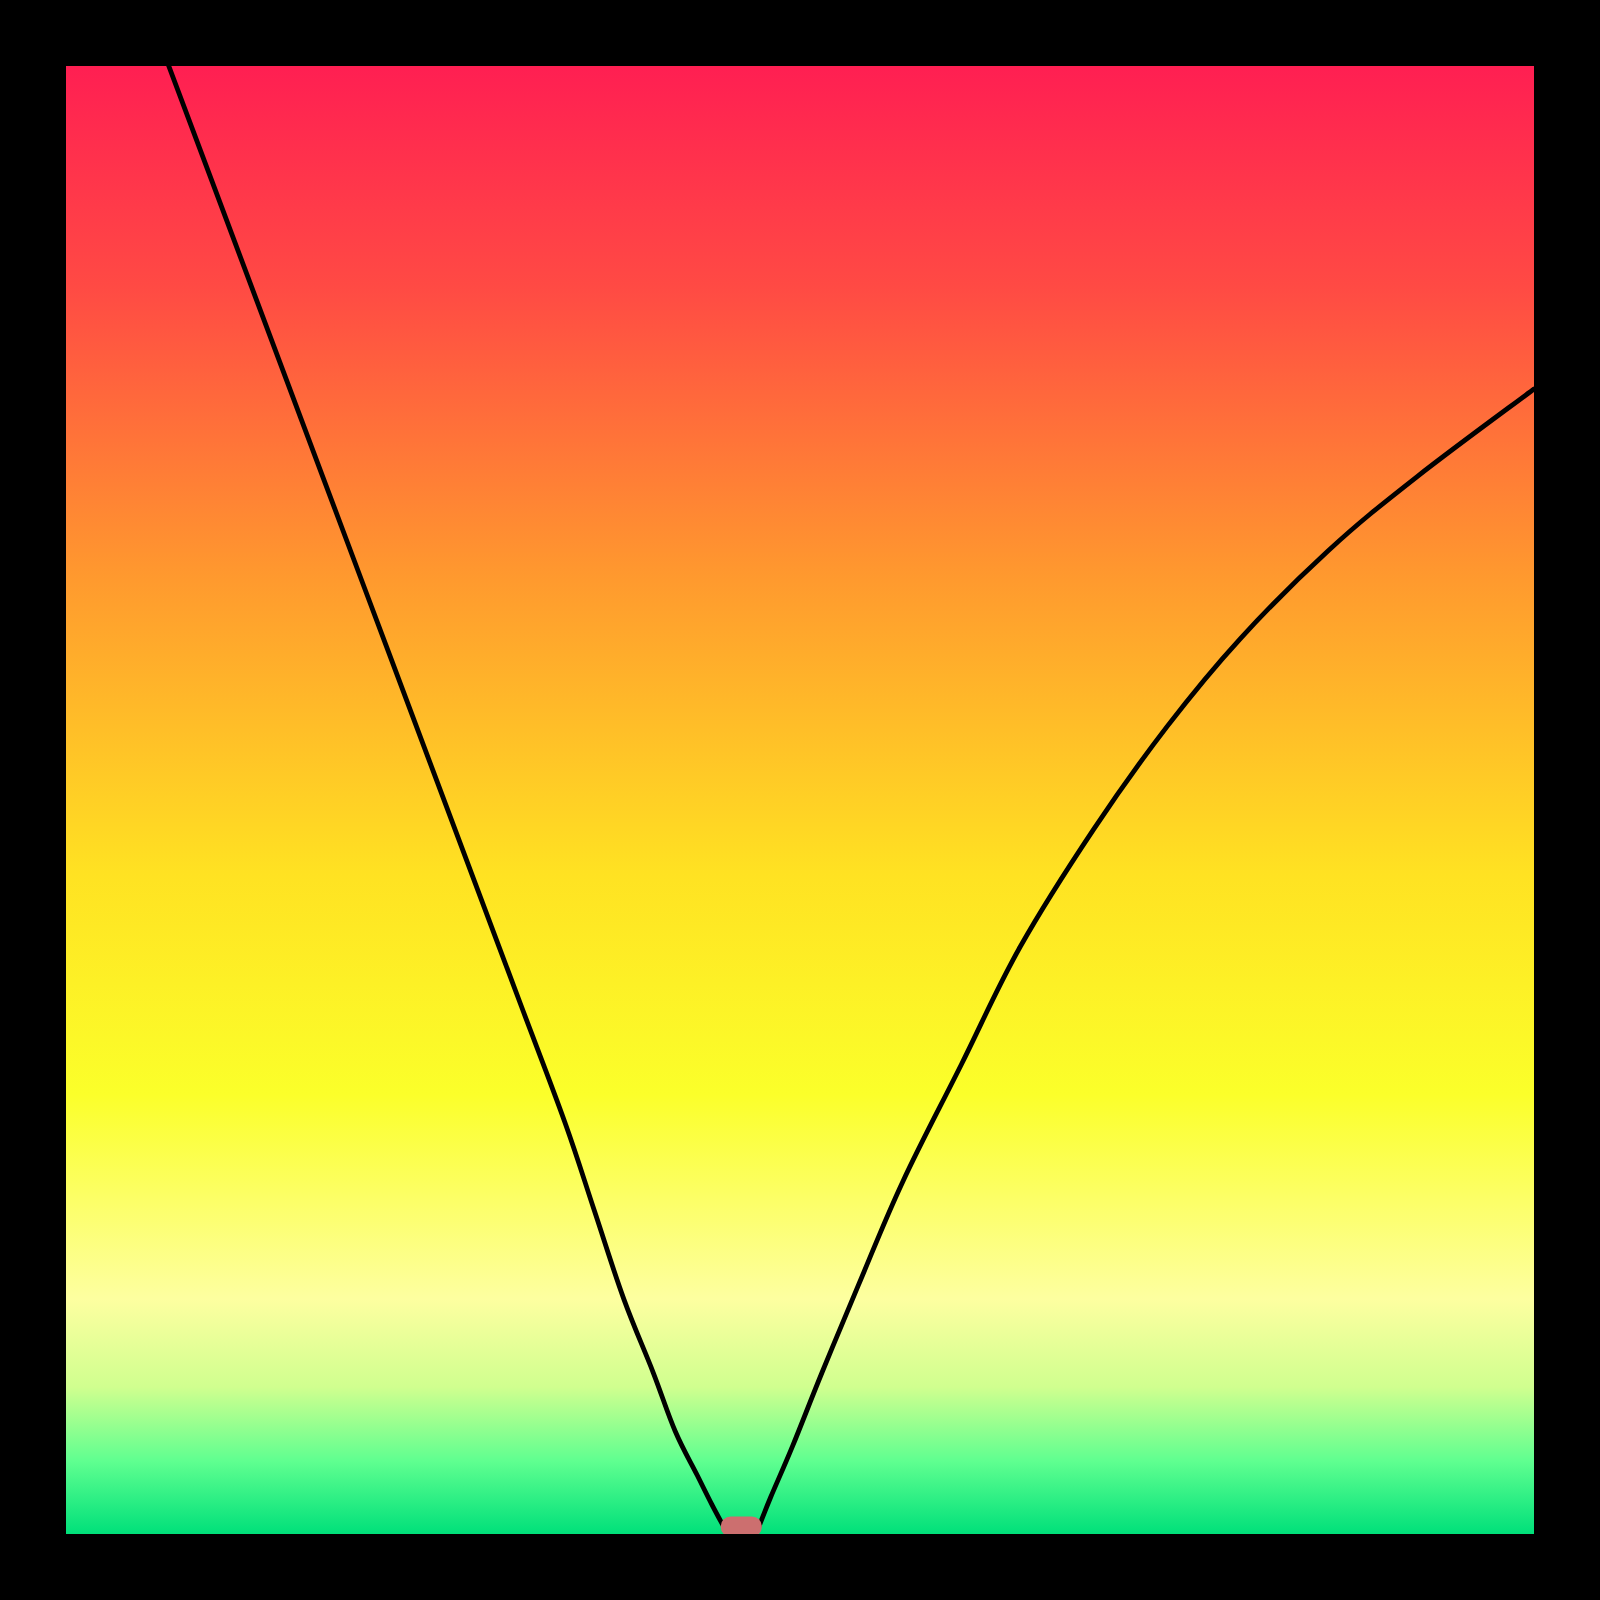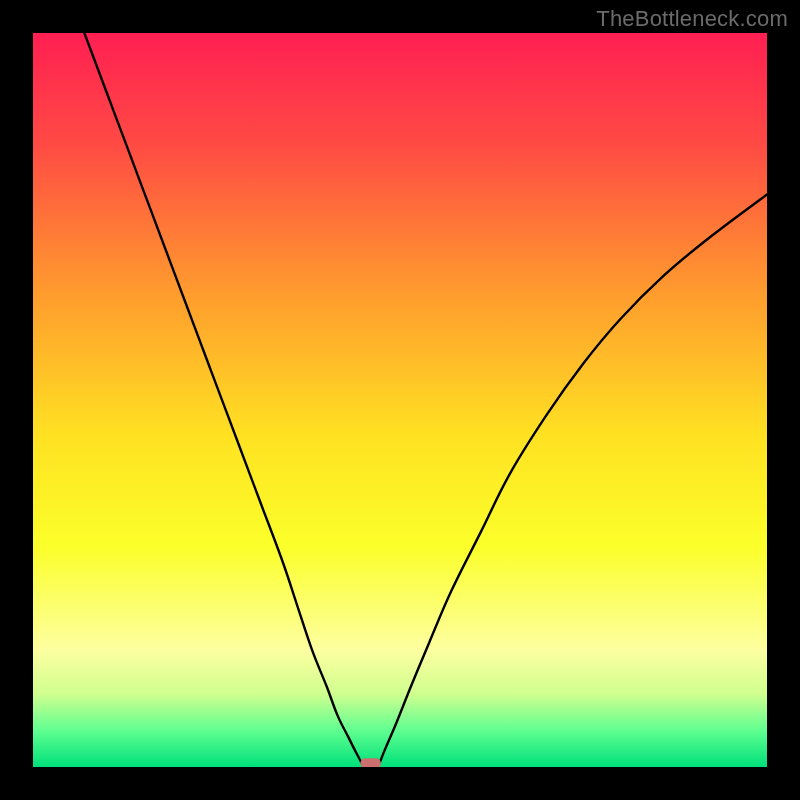--- a/index.html
+++ b/index.html
@@ -33,21 +33,20 @@
     font-size: 22px;
     font-weight: 500;
     letter-spacing: 0.2px;
   }
   svg { display: block; }
 </style>
 </head>
 <body>
 
 <div class="frame">
-  <div class="watermark">TheBottleneck.com</div>
   <div class="plot">
     <svg id="chart-svg" width="734" height="734" viewBox="0 0 734 734" preserveAspectRatio="none">
       <defs>
         <linearGradient id="bg-grad" x1="0" y1="0" x2="0" y2="1">
             <stop offset="0%" stop-color="#ff1f52"></stop>
             <stop offset="15%" stop-color="#ff4a44"></stop>
             <stop offset="35%" stop-color="#ff9a2e"></stop>
             <stop offset="55.00000000000001%" stop-color="#ffe222"></stop>
             <stop offset="70%" stop-color="#fbff2a"></stop>
             <stop offset="84%" stop-color="#fdffa0"></stop>

